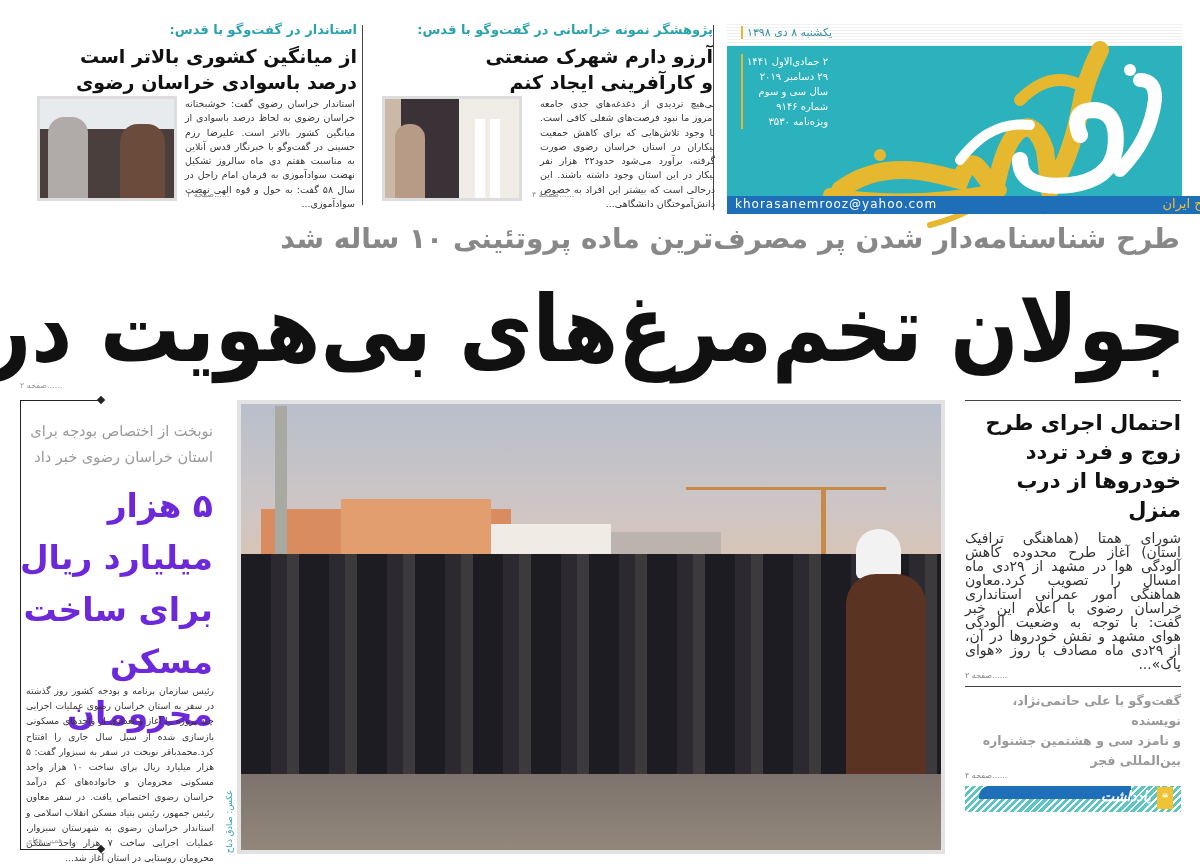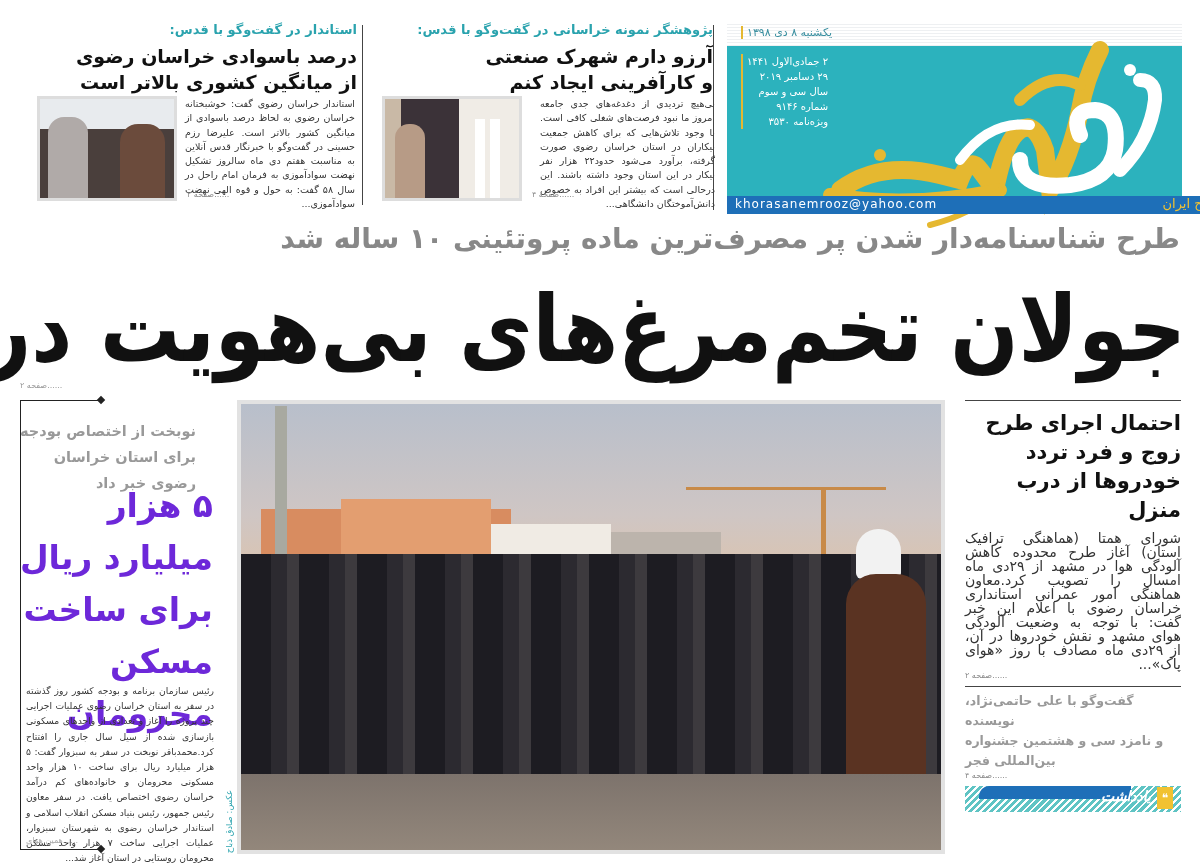--- a/index.html
+++ b/index.html
@@ -27,32 +27,32 @@
 .vdiv{width:1px;background:#444}
 
 .subhead{right:20px;top:222px;font-size:28px;font-weight:bold;color:#888;white-space:nowrap;letter-spacing:-0.5px}
 .headline{left:14px;right:14px;top:280px;height:100px;font-size:80px;font-weight:900;color:#111;text-align:center;line-height:100px;letter-spacing:-2px;white-space:nowrap;font-family:"DejaVu Sans",sans-serif;transform:scaleY(1.15)}
 .hl-ref{left:20px;top:381px;font-size:8px;color:#999}
 
 .leftcol{left:20px;top:400px;width:198px;height:450px;border-left:1px solid #222}
 .topline{position:absolute;left:0;top:0;width:80px;height:1px;background:#222}
 .topline:after,.botline:after{content:"";position:absolute;right:-3px;top:-3px;width:6px;height:6px;background:#222;transform:rotate(45deg)}
 .botline{position:absolute;left:0;bottom:0;width:80px;height:1px;background:#222}
-.lc-kicker{position:absolute;right:22px;top:18px;width:190px;font-size:14.5px;line-height:26px;color:#999;font-weight:bold;text-align:right}
+.lc-kicker{position:absolute;right:5px;top:18px;width:190px;font-size:14.5px;line-height:26px;color:#999;font-weight:normal;text-align:right}
 .lc-title{position:absolute;right:5px;top:80px;width:195px;font-size:33px;line-height:52px;font-weight:900;color:#6d28d9;text-align:right}
 .lc-body{position:absolute;right:4px;top:283px;width:188px;font-size:9.2px;line-height:15.2px;color:#333;text-align:justify}
 
 .photo{left:237px;top:400px;width:708px;height:454px;border:4px solid #e2e2e2;overflow:hidden}
 .credit{left:224px;top:790px;font-size:8.5px;color:#2aa3ae;writing-mode:vertical-rl;transform:rotate(180deg)}
 
 .rc{left:965px;width:216px}
 .rc-line{height:1px;background:#444}
 .rc-title{font-size:21px;line-height:29px;font-weight:900;color:#111;text-align:right}
 .rc-body{font-size:14px;line-height:14px;color:#333;text-align:justify}
-.rc-kicker{font-size:12.5px;line-height:20px;color:#999;font-weight:bold;text-align:left}
+.rc-kicker{font-size:12.5px;line-height:20px;color:#999;font-weight:bold;text-align:right}
 .note-banner{position:relative;height:26px;background:repeating-linear-gradient(135deg,#5fc4c4 0 3px,#fff 3px 5px)}
 .note-banner .blue{position:absolute;left:14px;top:0;right:50px;height:13px;background:#1e6fb8;border-radius:10px 0 0 0}
 .note-banner .tag{position:absolute;right:30px;top:2px;font-size:14px;color:#fff;font-weight:bold;font-style:italic}
 .note-banner .sq{position:absolute;right:8px;top:1px;width:16px;height:22px;background:#f1c232;color:#fff;font-size:12px;text-align:center;line-height:22px}
 </style>
 </head>
 <body>
 
 <div class="abs masthead">
   <div class="mh-date-row">
@@ -98,22 +98,22 @@
 </div>
 <div class="abs top-body" style="left:540px;top:97px;width:175px;">بی‌هیچ تردیدی از دغدغه‌های جدی جامعه امروز ما نبود فرصت‌های شغلی کافی است. با وجود تلاش‌هایی که برای کاهش جمعیت بیکاران در استان خراسان رضوی صورت گرفته، برآورد می‌شود حدود۲۲ هزار نفر بیکار در این استان وجود داشته باشند. این درحالی است که بیشتر این افراد به خصوص دانش‌آموختگان دانشگاهی...</div>
 <div class="abs pageref" style="left:532px;top:190px;">......صفحه ۴</div>
 
 <div class="abs vdiv" style="left:713px;top:25px;height:185px;"></div>
 <div class="abs vdiv" style="left:362px;top:25px;height:180px;"></div>
 
 <div class="abs top-story" style="left:35px;width:322px;">
   <div class="kicker">استاندار در گفت‌وگو با قدس:</div>
   <div class="top-title">
+    <div>از میانگین کشوری بالاتر است</div>
     <div>درصد باسوادی خراسان رضوی</div>
-    <div>از میانگین کشوری بالاتر است</div>
   </div>
 </div>
 <div class="abs thumb" style="left:37px;top:96px;width:140px;height:105px;background:linear-gradient(180deg,#e8ebee 0 30%,#4a3f3c 30% 100%);">
   <div style="position:absolute;left:8px;top:18px;width:40px;height:85px;background:#b0aaa8;border-radius:16px 16px 0 0"></div>
   <div style="position:absolute;left:80px;top:25px;width:45px;height:80px;background:#6b4b3c;border-radius:18px 18px 0 0"></div>
 </div>
 <div class="abs top-body" style="left:185px;top:97px;width:170px;">استاندار خراسان رضوی گفت: خوشبختانه خراسان رضوی به لحاظ درصد باسوادی از میانگین کشور بالاتر است. علیرضا رزم حسینی در گفت‌وگو با خبرنگار قدس آنلاین به مناسبت هفتم دی ماه سالروز تشکیل نهضت سوادآموزی به فرمان امام راحل در سال ۵۸ گفت: به حول و قوه الهی نهضت سوادآموزی...</div>
 <div class="abs pageref" style="left:187px;top:190px;">......صفحه ۲</div>
 
 <div class="abs subhead">طرح شناسنامه‌دار شدن پر مصرف‌ترین ماده پروتئینی ۱۰ ساله شد</div>

